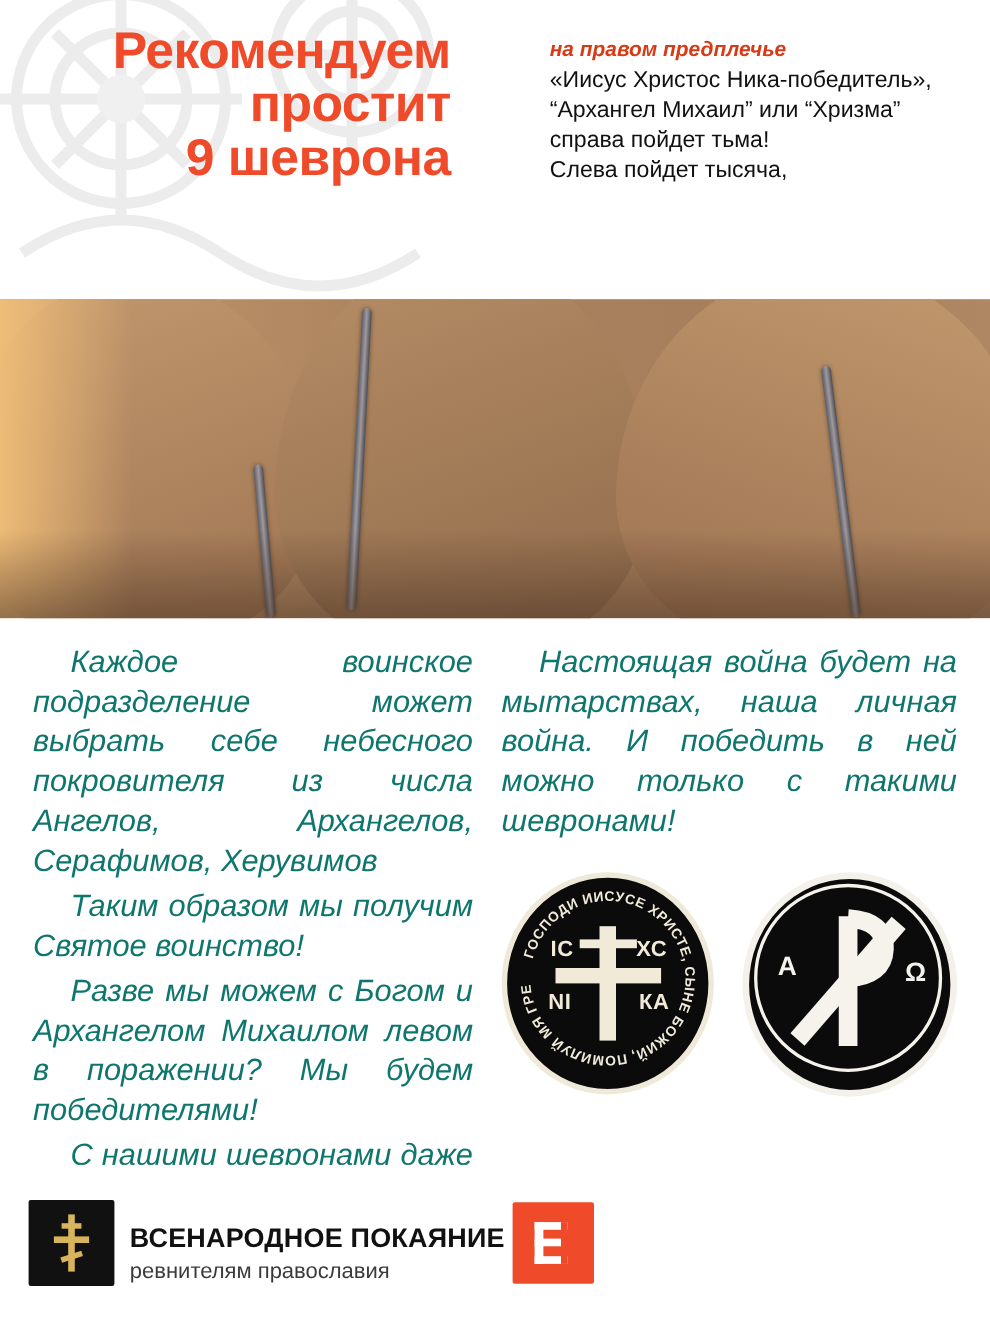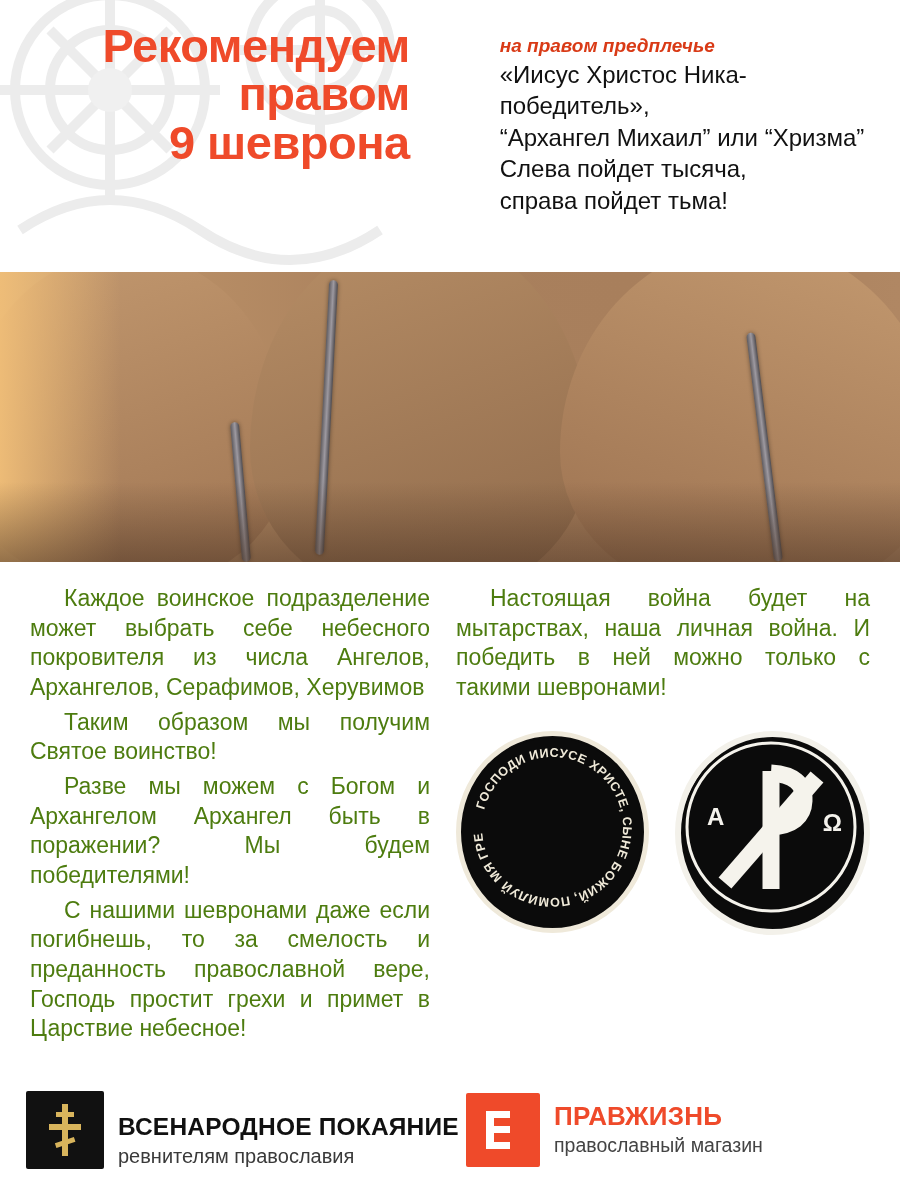--- a/index.html
+++ b/index.html
@@ -63,21 +63,21 @@
   .headline .l1 { display:block; }
   .headline .l2 { display:block; }
   .headline .l3 { display:block; }
 
   .intro-col {
     width: 448px;
     padding: 34px 16px 0 24px;
     box-sizing: border-box;
   }
   .intro-line {
-    font-size: 24px;
+    font-size: 21px;
     line-height: 1.31;
     color: #111111;
   }
   .intro-em {
     font-style: italic;
     font-weight: bold;
     color: #d93a16;
     font-size: 19px;
     line-height: 1.31;
     display: block;
@@ -121,26 +121,27 @@
     position: relative;
     padding: 22px 30px 0 30px;
     display: flex;
     gap: 26px;
     box-sizing: border-box;
     height: 497px;
   }
   .col-left { width: 400px; }
   .col-right { width: 414px; }
   .para {
-    font-size: 23px;
+    font-size: 28px;
     line-height: 1.29;
-    color: #4d7c0f;
+    color: #0f766e;
     margin: 0 0 5px 0;
     text-align: justify;
     text-indent: 34px;
+    font-style: italic;
   }
   .col-right .para { text-align: justify; }
 
   .patch-row {
     display:flex;
     gap: 26px;
     margin-top: 28px;
     justify-content: flex-start;
   }
   .patch-big { position:relative; width:192px; height:192px; border-radius:50%; }
@@ -248,31 +249,31 @@
           <circle cx="120" cy="120" r="22"></circle>
           <circle cx="330" cy="80" r="14"></circle>
         </g>
       </svg>
     </div>
 
     <div class="header-inner">
       <div class="headline-col">
         <h1 class="headline">
           <span class="l1">Рекомендуем</span>
-          <span class="l2">правом</span>
+          <span class="l2">простит</span>
           <span class="l3">9 шеврона</span>
         </h1>
       </div>
 
       <div class="intro-col">
         <span class="intro-em">на правом предплечье</span>
         <div class="intro-line">«Иисус Христос Ника-победитель»,</div>
         <div class="intro-line">“Архангел Михаил” или “Хризма”</div>
+        <div class="intro-line">справа пойдет тьма!</div>
         <div class="intro-line">Слева пойдет тысяча,</div>
-        <div class="intro-line">справа пойдет тьма!</div>
       </div>
     </div>
   </div>
 
   <div class="photo">
     <div class="ph-shoulder ph-s1"></div>
     <div class="ph-shoulder ph-s2"></div>
     <div class="ph-shoulder ph-s3"></div>
     <div class="ph-left-glow"></div>
     <div class="zipper z1"></div>
@@ -280,38 +281,47 @@
     <div class="zipper z3"></div>
     <div class="ph-bottom-dark"></div>
 
   </div>
 
   <div class="content">
 
     <div class="col-left">
       <p class="para">Каждое воинское подразделение может выбрать себе небесного покровителя из числа Ангелов, Архангелов, Серафимов, Херувимов</p>
       <p class="para">Таким образом мы получим Святое воинство!</p>
-      <p class="para">Разве мы можем с Богом и Архангелом Архангел быть в поражении? Мы будем победителями!</p>
+      <p class="para">Разве мы можем с Богом и Архангелом Михаилом левом в поражении? Мы будем победителями!</p>
       <p class="para">С нашими шевронами даже если погибнешь, то за смелость и преданность православной вере, Господь  простит грехи и примет в Царствие небесное!</p>
     </div>
 
     <div class="col-right">
       <p class="para">Настоящая война будет на мытарствах, наша личная война. И победить в ней можно только с такими шевронами!</p>
 
       <div class="patch-row">
 
         <div class="patch-big patch-nika-big">
           <svg class="ring-text" viewBox="0 0 192 192">
             <defs>
               <path id="nikaRing" d="M 96,96 m -74,0 a 74,74 0 1,1 148,0 a 74,74 0 1,1 -148,0"></path>
             </defs>
             <text>
               <textPath href="#nikaRing" startOffset="4%">ГОСПОДИ ИИСУСЕ ХРИСТЕ, СЫНЕ БОЖИЙ, ПОМИЛУЙ МЯ ГРЕШНАГО</textPath>
             </text>
           </svg>
+          <div class="nika-inner">
+            <div class="topbar"></div>
+            <div class="vbar"></div>
+            <div class="hbar"></div>
+            <span class="lbl lbl-ic">IC</span>
+            <span class="lbl lbl-xc">ХС</span>
+            <span class="lbl lbl-ni">NI</span>
+            <span class="lbl lbl-ka">КА</span>
+          </div>
         </div>
 
         <div class="patch-big patch-chi-big">
           <div class="chirho">
             <svg width="180" height="180" viewBox="0 0 180 180">
               <circle cx="90" cy="90" r="88" fill="#0b0b0b"></circle>
               <g stroke="#f5f3ec" stroke-width="17" stroke-linecap="butt" fill="none">
                 <path d="M90 34 L90 152"></path>
                 <path d="M44 146 L136 40"></path>
                 <path d="M44 40 L62 60" stroke-width="0"></path>
@@ -352,20 +362,16 @@
         <svg width="46" height="50" viewBox="0 0 46 50">
           <g fill="#ffffff">
             <rect x="6" y="6" width="8" height="38"></rect>
             <rect x="6" y="6" width="30" height="7"></rect>
             <rect x="6" y="21" width="24" height="7"></rect>
             <rect x="6" y="37" width="30" height="7"></rect>
           </g>
           <rect x="30" y="6" width="6" height="38" fill="#ef4a2a"></rect>
         </svg>
       </div>
-      <div>
-        <div class="f-title-red">ПРАВЖИЗНЬ</div>
-        <div class="f-sub-red">православный магазин</div>
-      </div>
     </div>
   </div>
 
 </div>
 
 </body></html>

